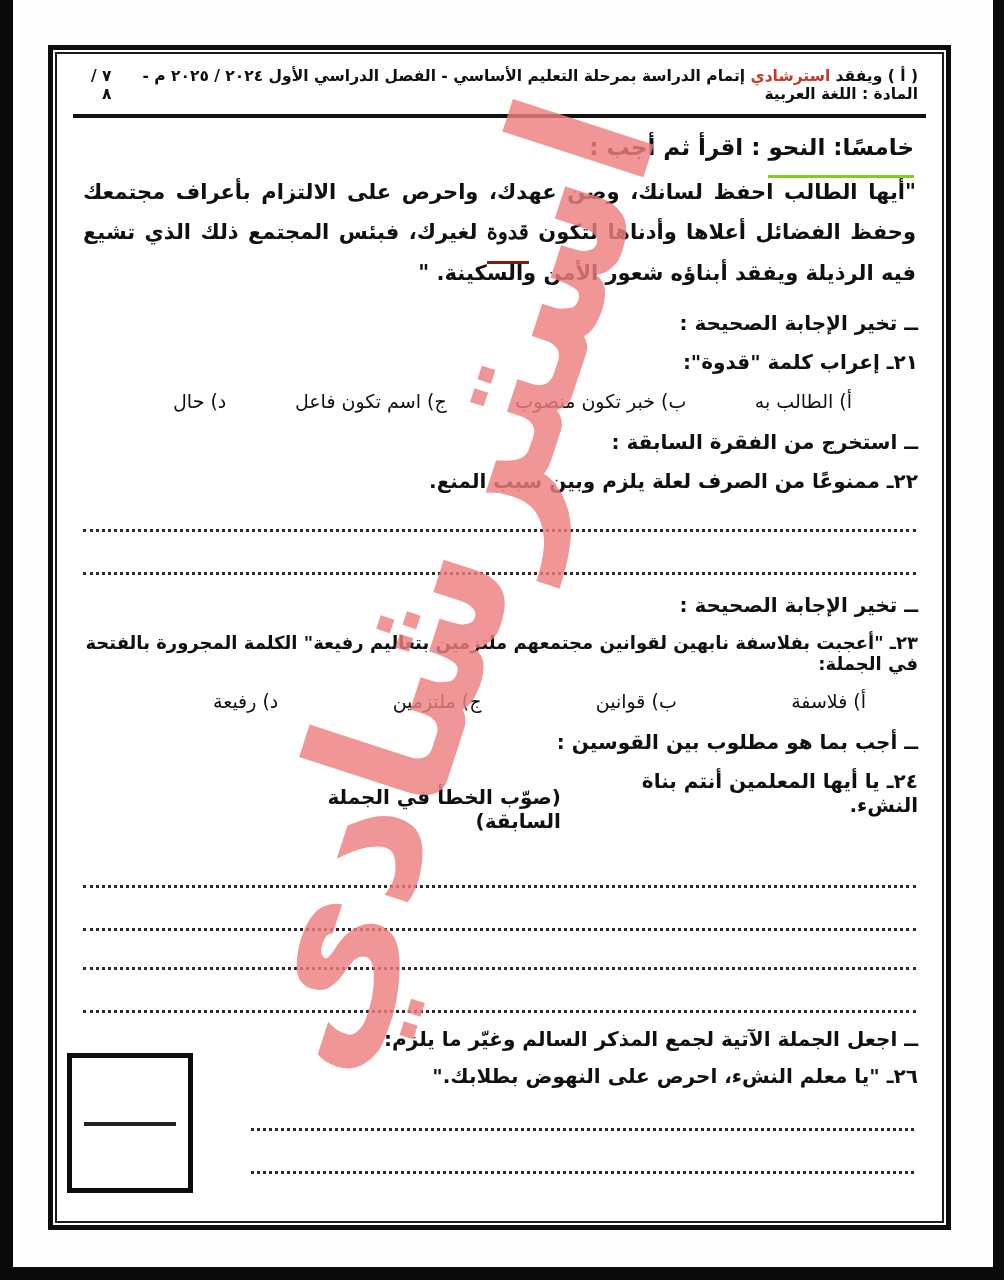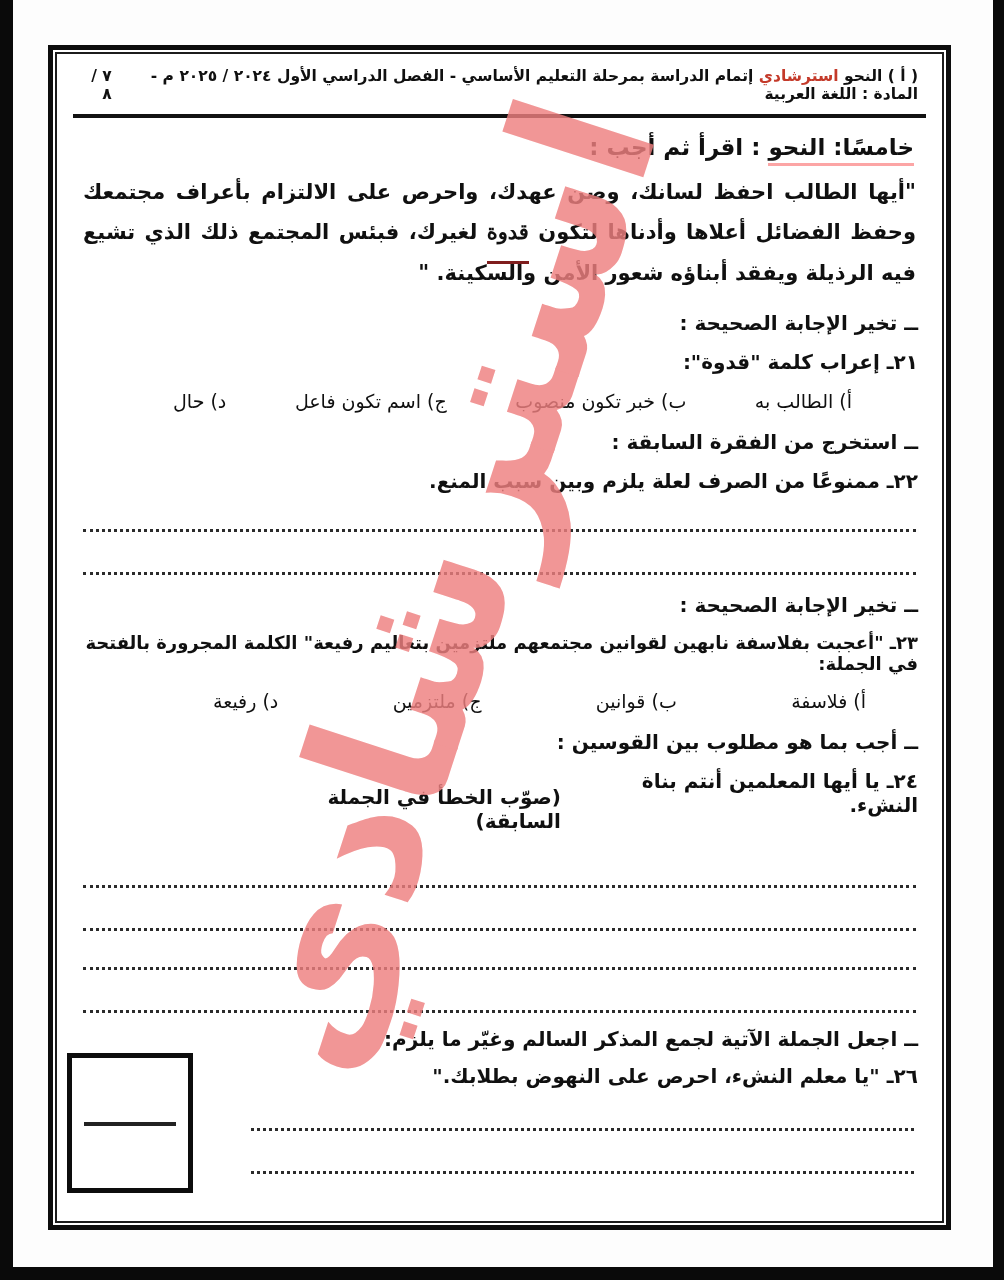--- a/index.html
+++ b/index.html
@@ -24,21 +24,21 @@
   .exam-header {
     display:flex; justify-content:space-between; align-items:center;
     height:54px; font-size:15.5px; font-weight:bold; padding:4px 10px 0;
   }
   .exam-header .red { color:#c43a2a; }
   .header-rule { height:4px; background:#121212; margin:2px 2px 0; }
 
   .content { padding:2px 10px 0; font-weight:bold; }
 
   .section-heading { font-size:23px; margin:14px 4px 0; }
-  .section-heading .u { border-bottom:3px solid #fca5a5; padding-bottom:3px; }
+  .section-heading .u { border-bottom:3px solid #84cc16; padding-bottom:15px; }
 
   .passage { font-size:21px; line-height:1.92; text-align:justify; margin:12px 2px 0; }
   .passage .u { border-bottom:3px solid #7f1d1d; padding-bottom:17px;font-family:Liberation Serif, serif; }
 
   .instr { font-size:20px; margin:18px 0 0;text-align:right; }
   .qline { font-size:20px; margin:15px 0 0; }
   .q23 { font-size:18px; }
 
   .options-row {
     display:flex; justify-content:space-between; font-weight:normal;
@@ -78,21 +78,21 @@
 
   <div class="edge edge-left"></div>
   <div class="edge edge-right"></div>
   <div class="edge edge-bottom"></div>
 
   <div class="sheet">
     <div class="sheet-inner">
 
       <div class="exam-header" dir="rtl">
         <div>
-          <span>( أ ) النحو</span>
+          <span>( أ ) ويفقد</span>
           <span class="red">استرشادي</span>
           <span>إتمام الدراسة بمرحلة التعليم الأساسي - الفصل الدراسي الأول ٢٠٢٤ / ٢٠٢٥ م -  المادة : اللغة العربية</span>
         </div>
         <div>٧ / ٨</div>
       </div>
       <div class="header-rule"></div>
 
       <div class="content" dir="rtl">
 
         <div class="section-heading">

